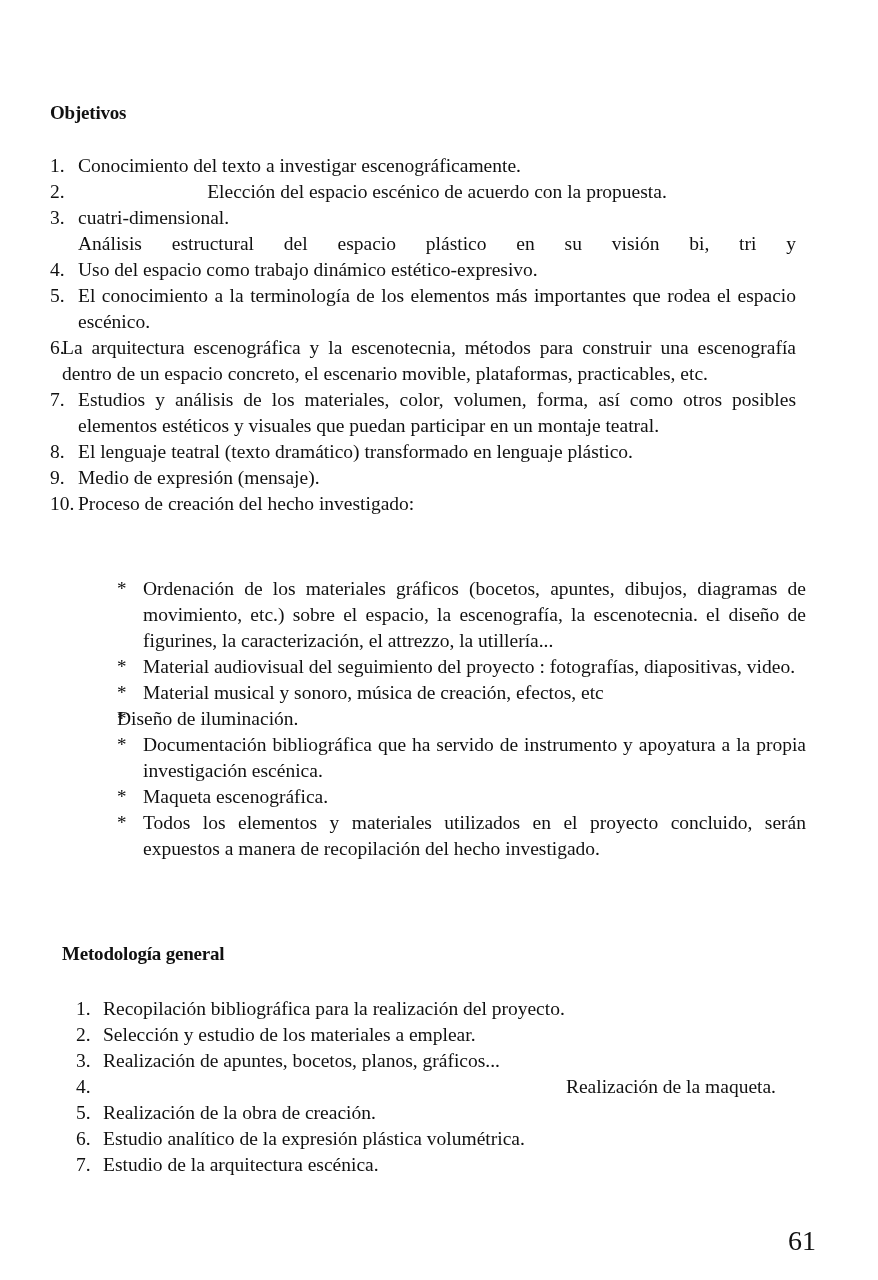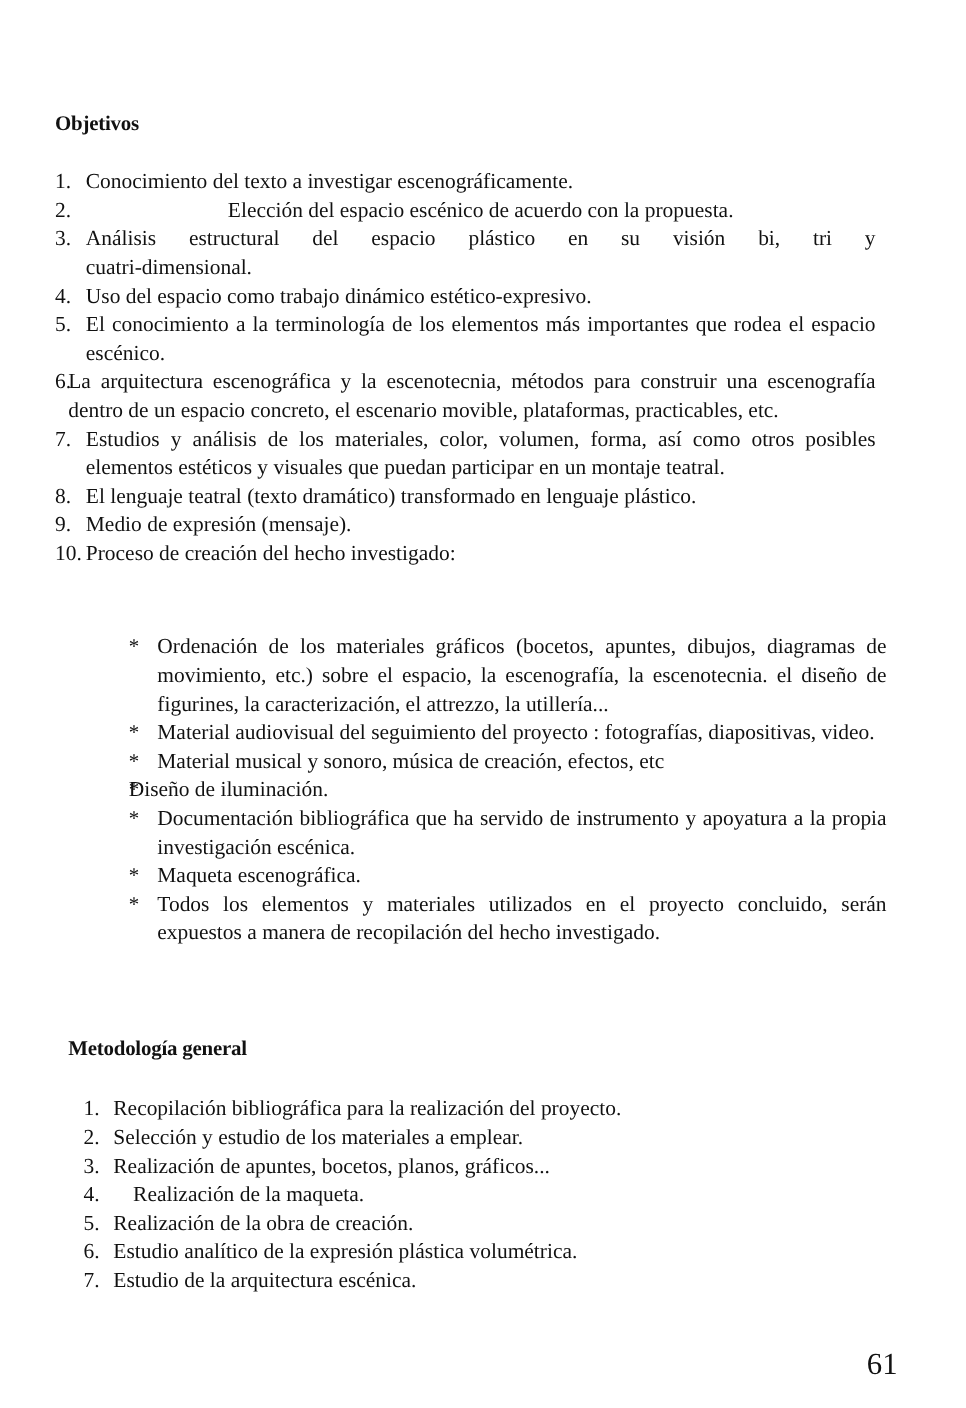--- a/index.html
+++ b/index.html
@@ -33,22 +33,22 @@
     <li class="item">
       <span class="num">1.</span>
       <span class="txt" style="margin-left:28px;">Conocimiento del texto a investigar escenográficamente.</span>
     </li>
     <li class="item">
       <span class="num">2.</span>
       <span class="txt" style="margin-left:28px;text-align:center;">Elección del espacio escénico de acuerdo con la propuesta.</span>
     </li>
     <li class="item">
       <span class="num">3.</span>
+      <span class="txt" style="margin-left:28px;">cuatri-dimensional.</span>
       <span class="txt justify-full" style="margin-left:28px;">Análisis estructural del espacio plástico en su visión bi, tri y</span>
-      <span class="txt" style="margin-left:28px;">cuatri-dimensional.</span>
     </li>
     <li class="item">
       <span class="num">4.</span>
       <span class="txt" style="margin-left:28px;">Uso del espacio como trabajo dinámico estético-expresivo.</span>
     </li>
     <li class="item">
       <span class="num">5.</span>
       <span class="txt justify" style="margin-left:28px;">El conocimiento a la terminología de los elementos más importantes que rodea el espacio escénico.</span>
     </li>
     <li class="item">
@@ -114,21 +114,21 @@
     <li class="item">
       <span class="num">2.</span>
       <span class="txt" style="margin-left:27px;">Selección y estudio de los materiales a emplear.</span>
     </li>
     <li class="item">
       <span class="num">3.</span>
       <span class="txt" style="margin-left:27px;">Realización de apuntes, bocetos, planos, gráficos...</span>
     </li>
     <li class="item">
       <span class="num">4.</span>
-      <span class="txt" style="margin-left:45px;">Realización de la maqueta.</span>
+      <span class="txt" style="margin-left:45px;text-align:right;">Realización de la maqueta.</span>
     </li>
     <li class="item">
       <span class="num">5.</span>
       <span class="txt" style="margin-left:27px;">Realización de la obra de creación.</span>
     </li>
     <li class="item">
       <span class="num">6.</span>
       <span class="txt" style="margin-left:27px;">Estudio analítico de la expresión plástica volumétrica.</span>
     </li>
     <li class="item">

